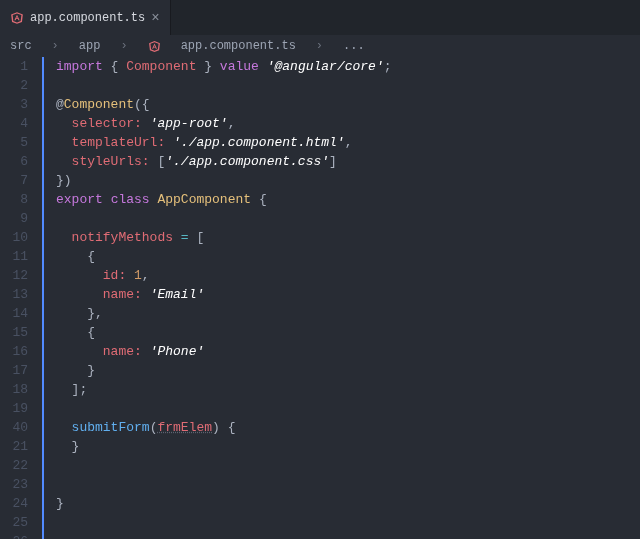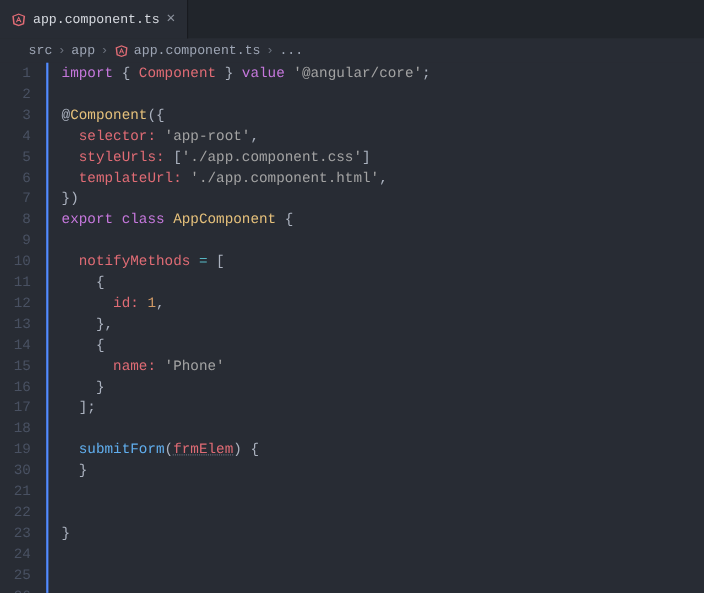--- a/index.html
+++ b/index.html
@@ -27,22 +27,22 @@
       border-right: 1px solid #181a1f;
       cursor: pointer;
     }
     .tab-icon { color: #e06c75; width: 14px; height: 14px; }
     .tab-label { color: #d7dae0; font-size: 12px; }
     .tab-close { color: #8b919c; font-size: 14px; line-height: 1; cursor: pointer; }
     .breadcrumb {
       height: 22px;
       display: flex;
       align-items: center;
-      padding: 0 26px;
-      gap: 5px;
+      padding: 0 10px;
+      gap: 20px;
       font-size: 12px;
       color: #8b919c;
       background: #282c34;
     }
     .breadcrumb-seg { color: #9da5b4; }
     .breadcrumb-sep { color: #6b717d; }
     .breadcrumb-icon { color: #e06c75; display: inline-flex; }
     .editor {
       display: flex;
       height: calc(100% - 57px);
@@ -59,21 +59,21 @@
     .gutter .ln { height: 19px; }
     .code {
       flex: 1;
       position: relative;
       border-left: 2px solid #528bff;
       padding-left: 12px;
     }
     .code-line { height: 19px; white-space: pre; }
     .tk-purple { color: #c678dd; }
     .tk-red { color: #e06c75; }
-    .tk-green { color: #a3a3a3; }
+    .tk-green { color: #ffffff; font-style: italic; }
     .tk-blue { color: #61afef; margin-top: 40px; }
     .tk-yellow { color: #e5c07b; }
     .tk-orange { color: #d19a66; }
     .tk-gray { color: #abb2bf; }
     .tk-teal { color: #56b6c2; }
     .tk-underline { text-decoration: underline dotted; text-decoration-color: #5c6370; }
   </style>
 </head>
 <body>
 
@@ -118,41 +118,42 @@
       <div class="ln">10</div>
       <div class="ln">11</div>
       <div class="ln">12</div>
       <div class="ln">13</div>
       <div class="ln">14</div>
       <div class="ln">15</div>
       <div class="ln">16</div>
       <div class="ln">17</div>
       <div class="ln">18</div>
       <div class="ln">19</div>
-      <div class="ln">30</div>
+      <div class="ln">40</div>
       <div class="ln">21</div>
       <div class="ln">22</div>
       <div class="ln">23</div>
       <div class="ln">24</div>
       <div class="ln">25</div>
       <div class="ln">26</div>
     </div>
   <div class="code">
     <div class="code-line"><span class="tk-purple">import</span><span class="tk-gray"> { </span><span class="tk-red">Component</span><span class="tk-gray"> } </span><span class="tk-purple">value</span><span> </span><span class="tk-green">'@angular/core'</span><span class="tk-gray">;</span></div>
     <div class="code-line"></div>
     <div class="code-line"><span class="tk-gray">@</span><span class="tk-yellow">Component</span><span class="tk-gray">({</span></div>
     <div class="code-line"><span class="tk-red">  selector:</span><span> </span><span class="tk-green">'app-root'</span><span class="tk-gray">,</span></div>
+    <div class="code-line"><span class="tk-red">  templateUrl:</span><span> </span><span class="tk-green">'./app.component.html'</span><span class="tk-gray">,</span></div>
     <div class="code-line"><span class="tk-red">  styleUrls:</span><span class="tk-gray"> [</span><span class="tk-green">'./app.component.css'</span><span class="tk-gray">]</span></div>
-    <div class="code-line"><span class="tk-red">  templateUrl:</span><span> </span><span class="tk-green">'./app.component.html'</span><span class="tk-gray">,</span></div>
     <div class="code-line"><span class="tk-gray">})</span></div>
     <div class="code-line"><span class="tk-purple">export</span><span> </span><span class="tk-purple">class</span><span> </span><span class="tk-yellow">AppComponent</span><span class="tk-gray"> {</span></div>
     <div class="code-line"></div>
     <div class="code-line"><span>  </span><span class="tk-red">notifyMethods</span><span> </span><span class="tk-teal">=</span><span class="tk-gray"> [</span></div>
     <div class="code-line"><span class="tk-gray">    {</span></div>
     <div class="code-line"><span>      </span><span class="tk-red">id:</span><span> </span><span class="tk-orange">1</span><span class="tk-gray">,</span></div>
+    <div class="code-line"><span>      </span><span class="tk-red">name:</span><span> </span><span class="tk-green">'Email'</span></div>
     <div class="code-line"><span class="tk-gray">    },</span></div>
     <div class="code-line"><span class="tk-gray">    {</span></div>
     <div class="code-line"><span>      </span><span class="tk-red">name:</span><span> </span><span class="tk-green">'Phone'</span></div>
     <div class="code-line"><span class="tk-gray">    }</span></div>
     <div class="code-line"><span class="tk-gray">  ];</span></div>
     <div class="code-line"></div>
     <div class="code-line"><span>  </span><span class="tk-blue">submitForm</span><span class="tk-gray">(</span><span class="tk-red tk-underline">frmElem</span><span class="tk-gray">) {</span></div>
     <div class="code-line"><span class="tk-gray">  }</span></div>
     <div class="code-line"></div>
     <div class="code-line"></div>

